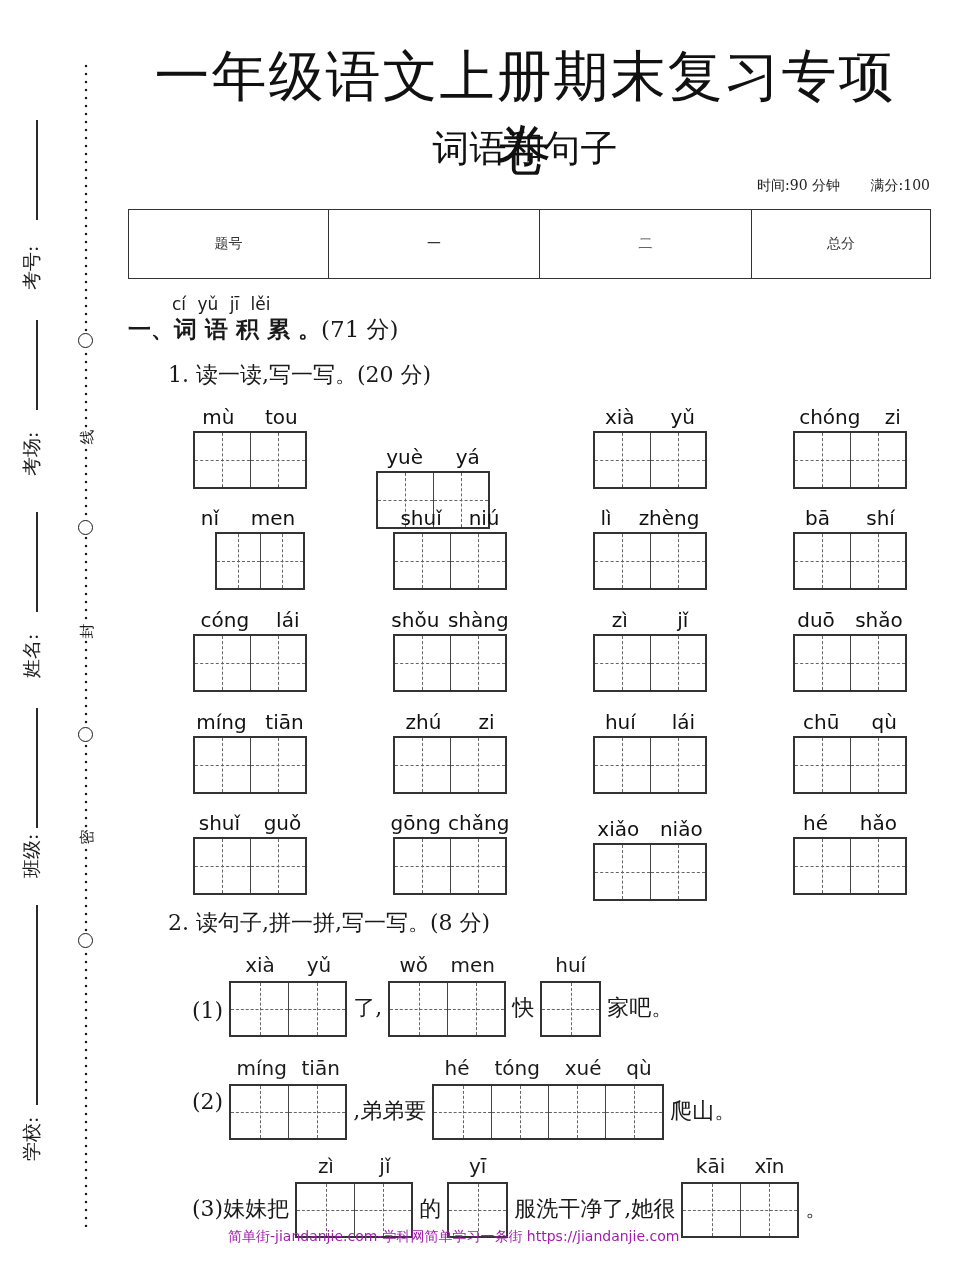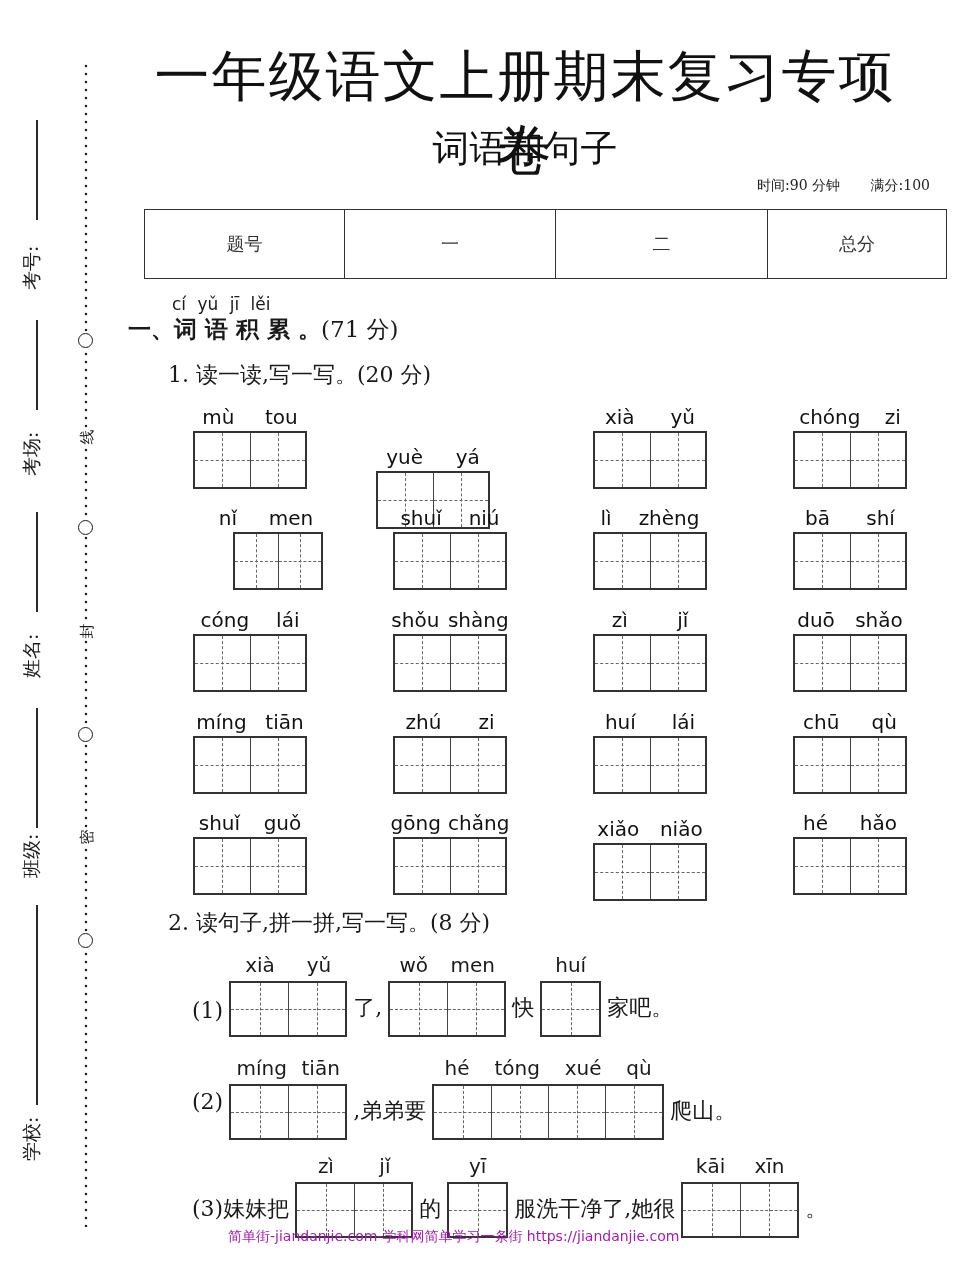--- a/index.html
+++ b/index.html
@@ -41,22 +41,22 @@
     position: absolute; left: 140px; top: 124px; width: 770px; text-align: center;
     font-family: "DejaVu Sans", "Liberation Sans", sans-serif; font-size: 37px; color: #111;
   }
   .meta {
     position: absolute; top: 177px; right: 30px; font-size: 14px; color: #222;
   }
   .meta span { margin-left: 26px; }
 
   
   .score-table {
-    position: absolute; left: 144px; top: 209px; width: 803px; height: 70px;
-    border-collapse: collapse; font-size: 18px;
+    position: absolute; left: 128px; top: 209px; width: 803px; height: 70px;
+    border-collapse: collapse; font-size: 14px;
   }
   .score-table td {
     border: 1.4px solid #333; text-align: center; height: 35px; color: #333;
   }
 
   
   .sec-pinyin {
     position: absolute; left: 172px; top: 294px; font-family: "DejaVu Sans", "Liberation Sans", sans-serif;
     font-size: 17px; word-spacing: 6px;
   }
@@ -202,21 +202,21 @@
     <div class="word" style="left: 793px; top: 431px;">
       <div class="py">
         <span>chóng</span>
         <span>zi</span>
       </div>
       <div class="grid">
         <div class="cell"></div>
         <div class="cell"></div>
       </div>
     </div>
-    <div class="word" style="left: 209px; top: 532px; padding-left: 24px;">
+    <div class="word" style="left: 191px; top: 532px; padding-left: 24px;">
       <div class="py">
         <span>nǐ</span>
         <span>men</span>
       </div>
       <div class="grid">
         <div class="cell"></div>
         <div class="cell"></div>
       </div>
     </div>
     <div class="word" style="left: 393px; top: 532px;">

